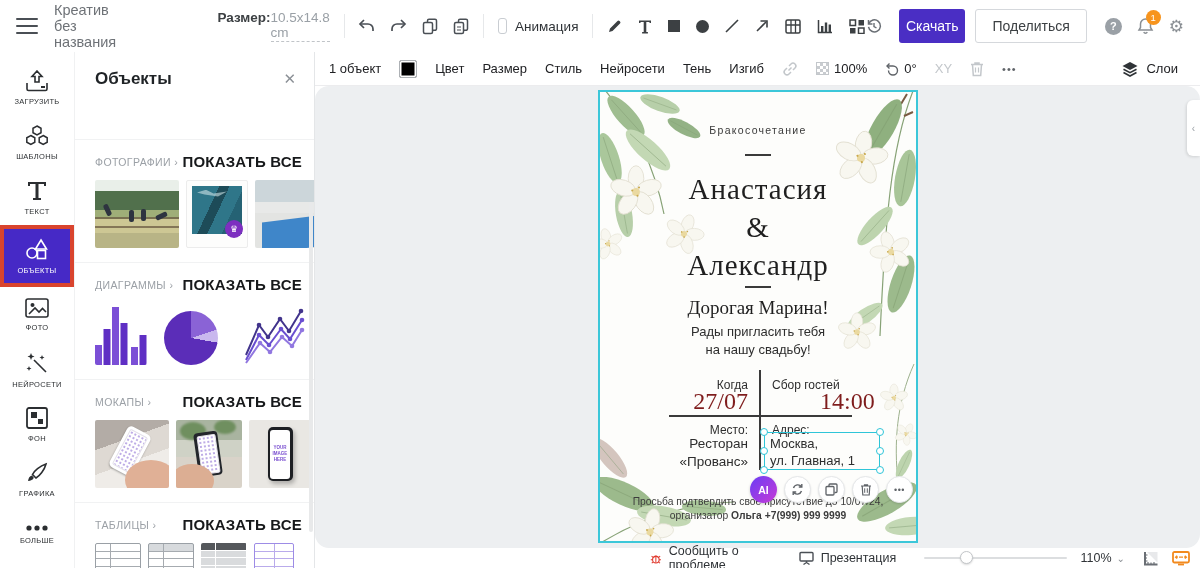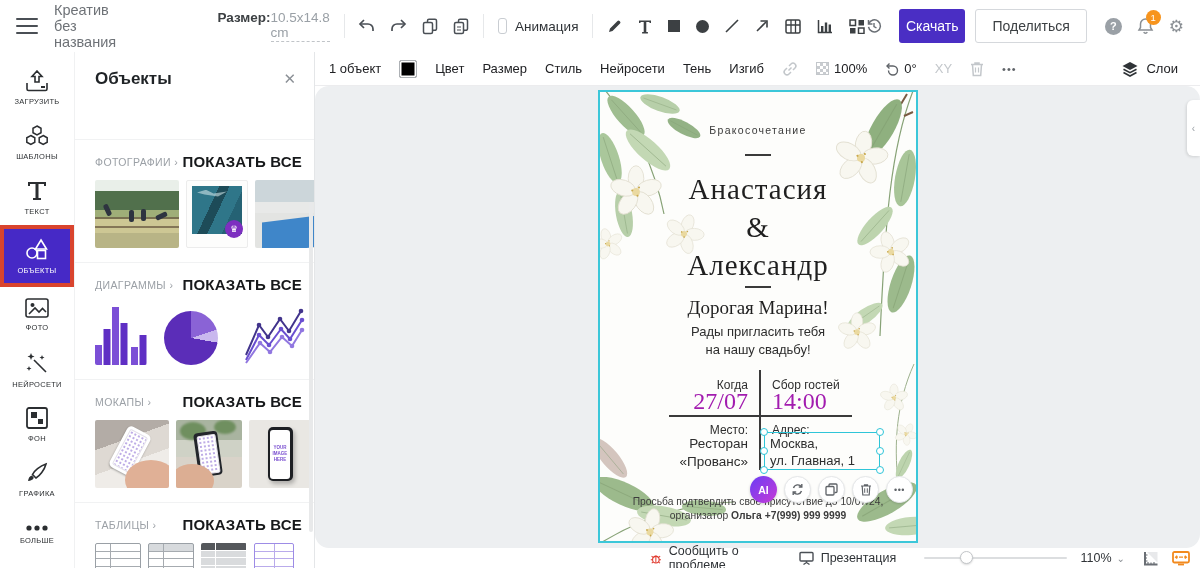--- a/index.html
+++ b/index.html
@@ -109,21 +109,21 @@
   .inv-rule { position:absolute; left:50%; transform:translateX(-50%); width:26px; height:2px; background:#3a3a3a; z-index:2; }
   .inv-names { top:78px; font-size:29px; line-height:38px; color:#1f1f1f; letter-spacing:1px; }
   .inv-greeting { top:205px; font-size:19px; color:#1f1f1f; }
   .inv-invite1 { top:232px; font-size:13px; color:#2e2e2e; }
   .inv-invite2 { top:250px; font-size:13px; color:#2e2e2e; }
   .vline { position:absolute; left:159px; top:278px; width:1.5px; height:100px; background:#3a3a3a; z-index:2; }
   .hline { position:absolute; left:69px; top:323px; width:183px; height:1.5px; background:#3a3a3a; z-index:2; }
   .cell-l { position:absolute; left:0; width:148px; text-align:right; z-index:2; }
   .cell-r { position:absolute; left:172px; text-align:left; z-index:2; }
   .cell-lab { font-size:12px; color:#2e2e2e; }
-  .cell-val { font-size:24px; color:#a21caf; }
+  .cell-val { font-size:24px; color:#7f1d1d;padding-left:48px; }
   .place-line { font-size:13.5px; color:#2e2e2e; }
   .sel-box { position:absolute; left:164px; top:340px; width:116px; height:38px; border:1.5px solid #2fc5d8; z-index:5; }
   .sel-box .txt { font-size:13px; color:#2e2e2e; text-align:left; padding:2px 0 0 5px; line-height:17px; }
   .handle { position:absolute; width:8px; height:8px; border-radius:50%; background:#fff; border:1.5px solid #2fc5d8; z-index:6; }
   .ai-bar { position:absolute; left:150px; top:384px; display:flex; gap:7px; z-index:7; }
   .ai-circle { width:27px; height:27px; border-radius:50%; display:flex; align-items:center; justify-content:center; cursor:pointer; }
   .ai-main { background:linear-gradient(135deg,#6a3df5,#c73bd6); color:#fff; font-size:10.5px; font-weight:bold; box-shadow:0 1px 3px rgba(0,0,0,.2); }
   .ai-plain { background:#fff; border:1px solid #e5e7e9; color:#5f6368; box-shadow:0 1px 2px rgba(0,0,0,.12); }
   .inv-foot1 { top:404px; font-size:10.3px; color:#3c3c3c; }
   .inv-foot2 { top:418px; font-size:10.3px; color:#3c3c3c; }

